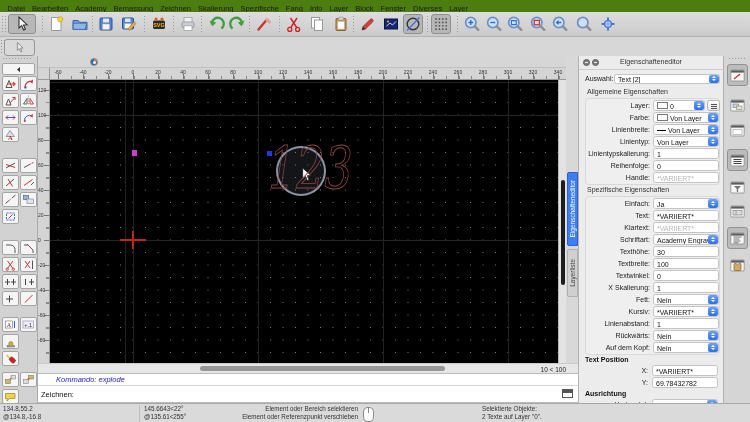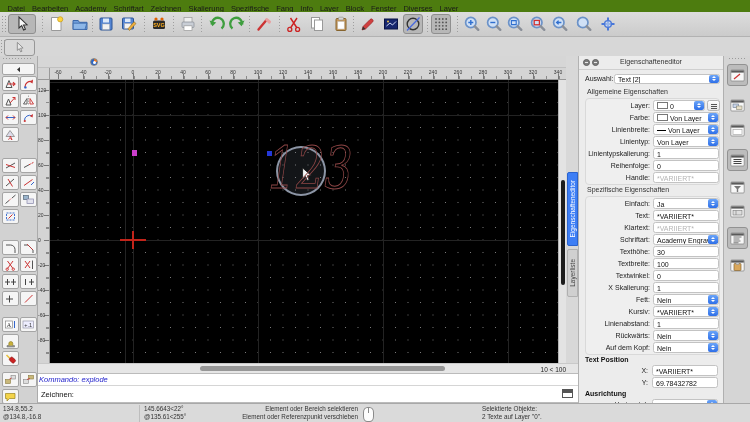--- a/index.html
+++ b/index.html
@@ -48,21 +48,21 @@
   .vtab{position:absolute;left:1px;width:11px;border:1px solid #b0b0b0;box-sizing:border-box;border-radius:2px 0 0 2px;display:flex;align-items:center;justify-content:center}
   .vtab span{writing-mode:vertical-rl;transform:rotate(180deg);font-size:6.5px;white-space:nowrap}
   .vtab.active{background:#3d7ef5;border-color:#2a63cf}
   .vtab.active span{color:#fff}
   .vtab.inactive{background:#d0d0d0}
   .vtab.inactive span{color:#444}
   #hscrollrow{position:absolute;left:38px;top:363px;width:540px;height:10px;background:#e6e6e6;border-top:1px solid #c9c9c9;box-sizing:border-box}
   #hscrollrow .thumb{position:absolute;left:162px;top:2px;width:245px;height:5px;background:#979797;border-radius:2.5px}
   #gridinfo{position:absolute;right:12px;top:1.5px;font-size:6.5px;color:#222}
   #cmdhist{position:absolute;left:38px;top:373px;width:540px;height:13px;background:#fff;border-top:1px solid #bbb;border-bottom:1px solid #d5d5d5;box-sizing:border-box}
-  #cmdhist .t{position:absolute;left:1px;top:1px;font-size:7.5px;font-style:italic;color:#2222cc}
+  #cmdhist .t{position:absolute;left:18px;top:1px;font-size:7.5px;font-style:italic;color:#2222cc}
   #cmdinput{position:absolute;left:38px;top:386px;width:540px;height:17px;background:#fff;border-bottom:1px solid #bbb;box-sizing:border-box}
   #cmdinput .t{position:absolute;left:3px;top:4px;font-size:7.5px;color:#111}
   #cmdtoggle{position:absolute;right:5px;top:3px;width:11px;height:9px;border:1px solid #555;background:#fff;box-sizing:border-box}
   #cmdtoggle:before{content:"";position:absolute;left:0;top:0;right:0;height:2.5px;background:#555}
   #panel{position:absolute;left:578px;top:56px;width:145px;height:347px;background:#ececec;border-left:1px solid #b2b2b2;box-sizing:border-box;overflow:hidden}
   #panelhdr{position:absolute;left:0;top:0;width:100%;height:13px;border-bottom:1px solid #cfcfcf}
   #panelhdr .title{position:absolute;left:0;right:0;top:2px;text-align:center;font-size:7px;color:#333}
   .wbtn{position:absolute;top:2.5px;width:7px;height:7px;border-radius:50%;background:#7d7d7d;border:1px solid #5f5f5f;box-sizing:border-box}
   .wbtn:after{content:"";position:absolute;left:1.2px;top:2px;width:2.6px;height:1.2px;background:#e8e8e8}
   .grouplabel{position:absolute;left:8px;font-size:7px;color:#333}
@@ -92,21 +92,21 @@
   #titleicon:after{content:"";position:absolute;left:2px;top:2px;width:3px;height:3px;border-radius:50%;background:#fff}
   #rulercorner{position:absolute;left:38px;top:68px;width:12px;height:12px;background:#d4d4d4;border-right:1px solid #999;border-bottom:1px solid #999;box-sizing:border-box}
 </style>
 </head>
 <body>
 
 <div id="menubar">
     <div class="mi">Datei</div>
     <div class="mi">Bearbeiten</div>
     <div class="mi">Academy</div>
-    <div class="mi">Schriftart</div>
+    <div class="mi">Bemassung</div>
     <div class="mi">Zeichnen</div>
     <div class="mi">Skalierung</div>
     <div class="mi">Spezifische</div>
     <div class="mi">Fang</div>
     <div class="mi">Info</div>
     <div class="mi">Layer</div>
     <div class="mi">Block</div>
     <div class="mi">Fenster</div>
     <div class="mi">Diverses</div>
     <div class="mi">Layer</div>

